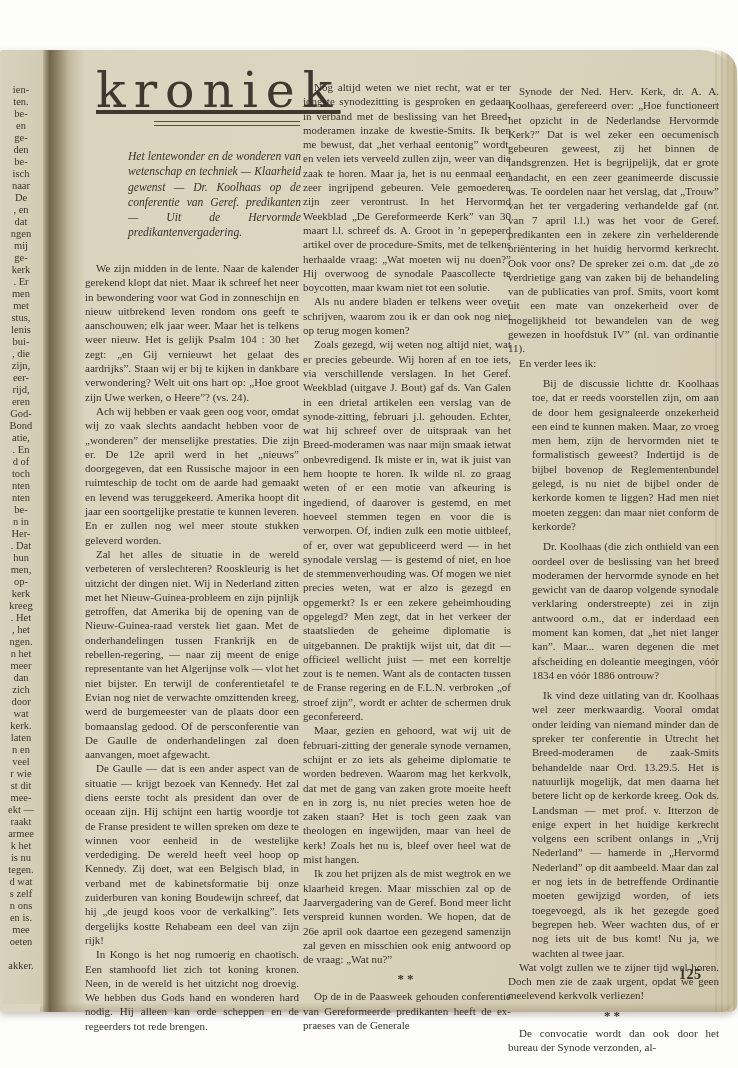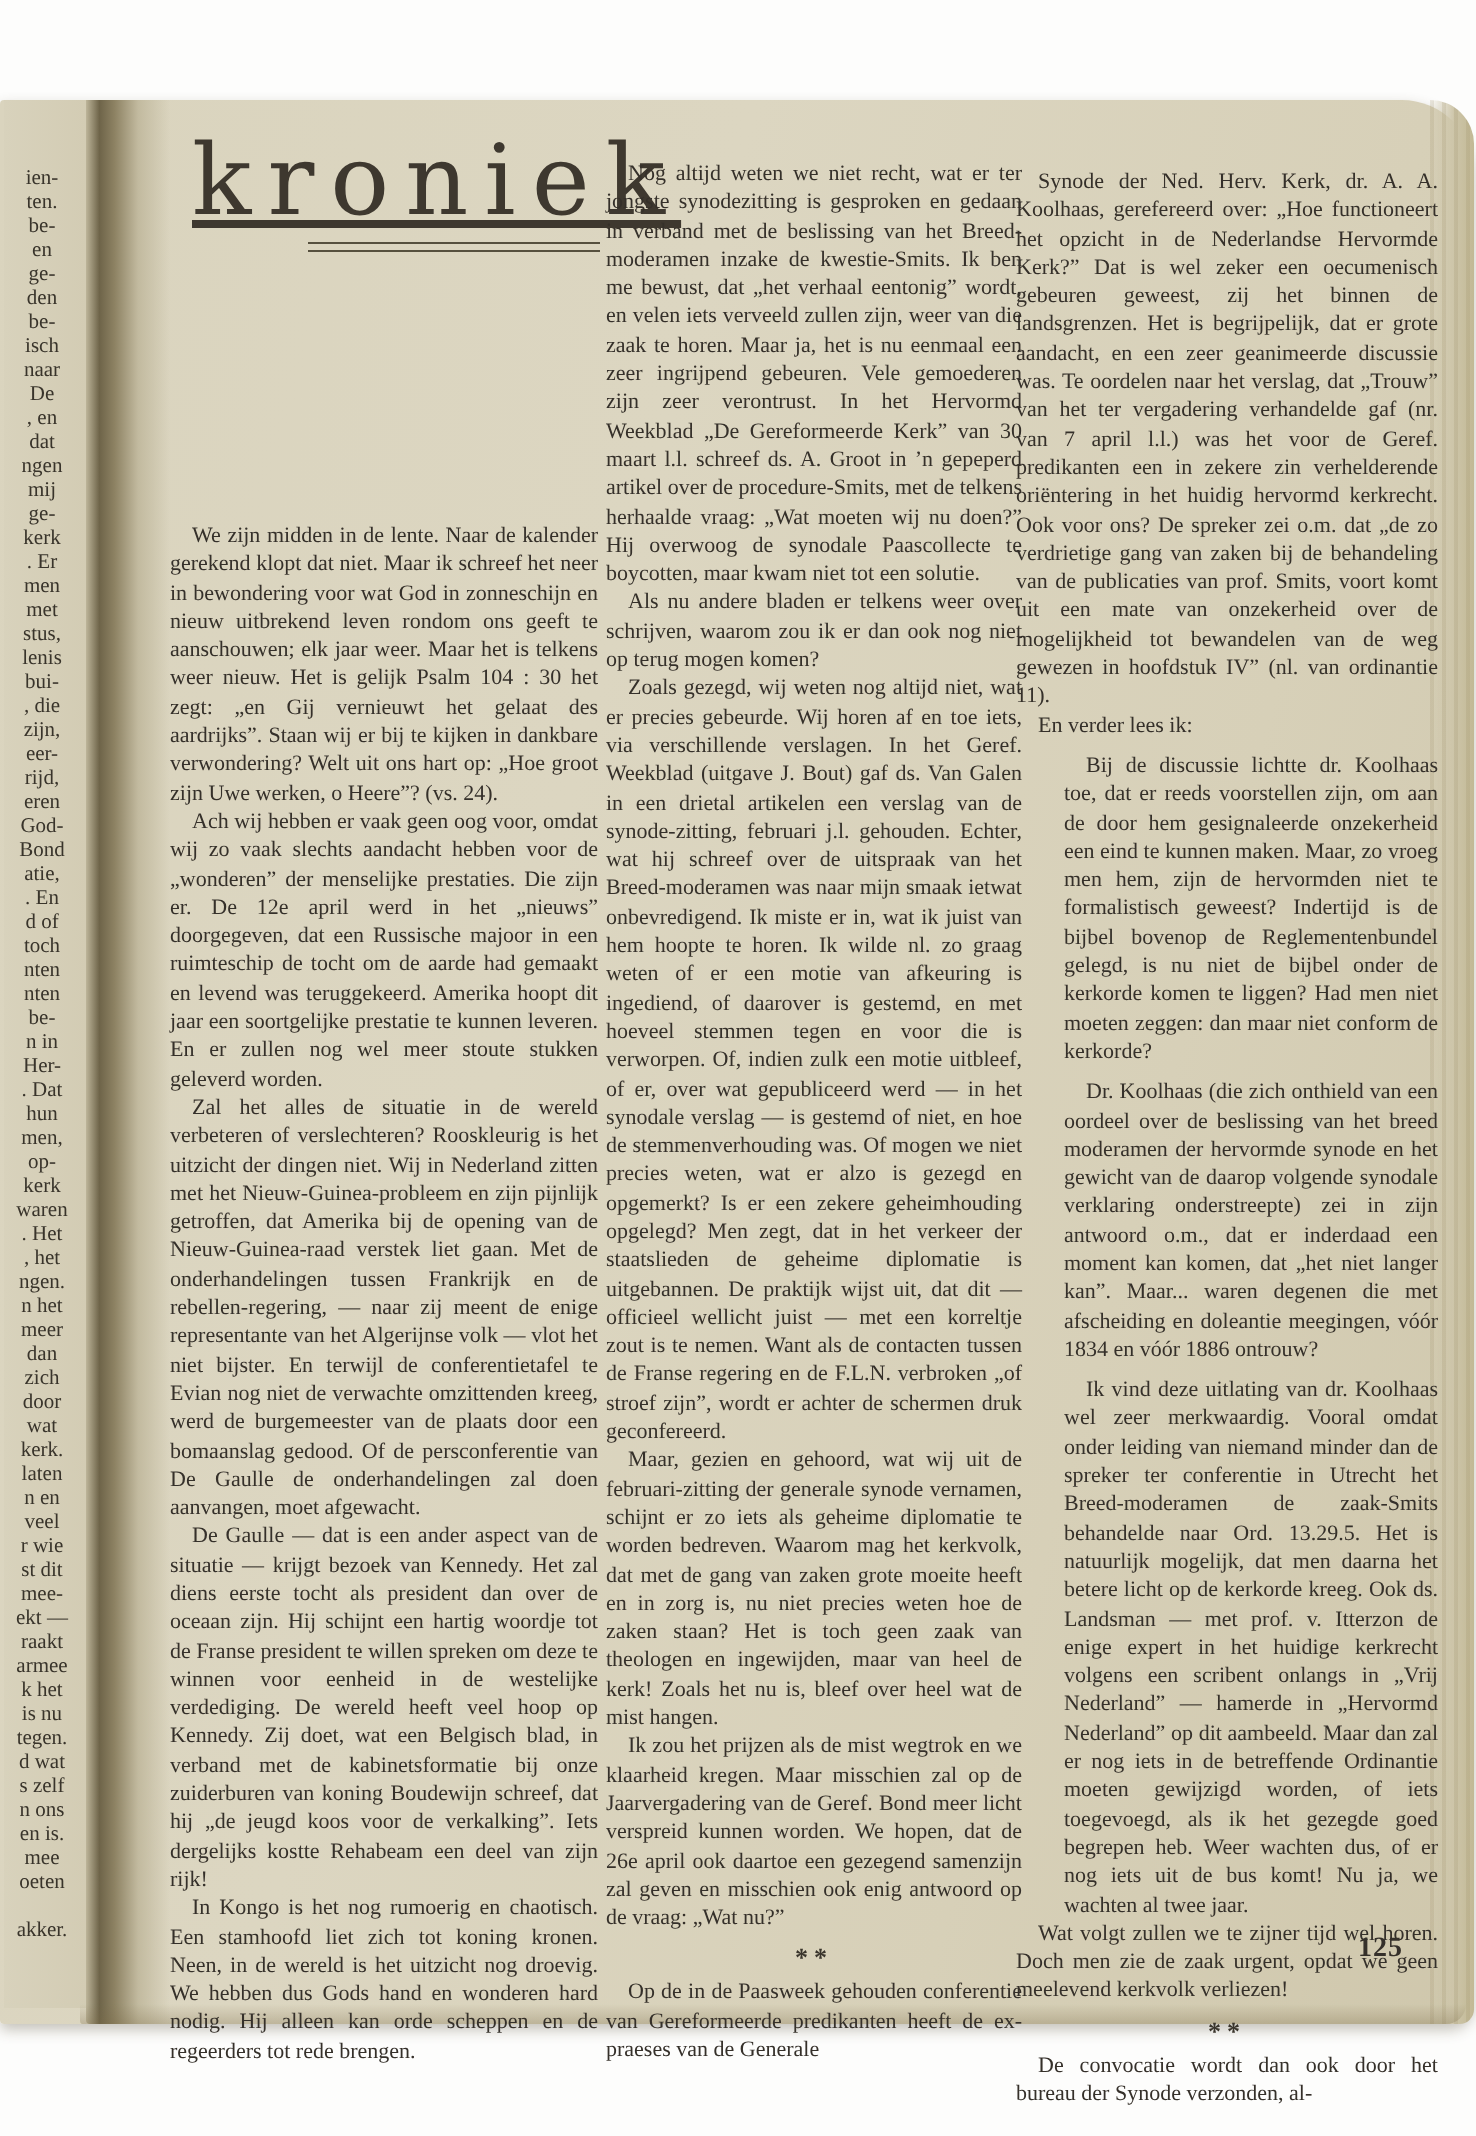--- a/index.html
+++ b/index.html
@@ -113,21 +113,21 @@
       <div class="frag">nten</div>
       <div class="frag">nten</div>
       <div class="frag">be-</div>
       <div class="frag">n in</div>
       <div class="frag">Her-</div>
       <div class="frag">. Dat</div>
       <div class="frag">hun</div>
       <div class="frag">men,</div>
       <div class="frag">op-</div>
       <div class="frag">kerk</div>
-      <div class="frag">waren</div>
+      <div class="frag">kreeg</div>
       <div class="frag">. Het</div>
       <div class="frag">, het</div>
       <div class="frag">ngen.</div>
       <div class="frag">n het</div>
       <div class="frag">meer</div>
       <div class="frag">dan</div>
       <div class="frag">zich</div>
       <div class="frag">door</div>
       <div class="frag">wat</div>
       <div class="frag">kerk.</div>
@@ -156,20 +156,21 @@
   <div class="right-edge"></div>
   <div class="bottom-edge"></div>
 
   <div class="content">
 
     <div class="masthead">
       <div class="title">KRONIEK</div>
       <div class="title-rule"></div>
     </div>
 
+    <div class="intro">Het lentewonder en de wonderen van wetenschap en techniek — Klaarheid gewenst — Dr. Koolhaas op de conferentie van Geref. predikanten — Uit de Hervormde predikantenvergadering.</div>
 
     <div class="col col-1">
         <p class="para">We zijn midden in de lente. Naar de kalender gerekend klopt dat niet. Maar ik schreef het neer in bewondering voor wat God in zonneschijn en nieuw uitbrekend leven rondom ons geeft te aanschouwen; elk jaar weer. Maar het is telkens weer nieuw. Het is gelijk Psalm 104 : 30 het zegt: „en Gij vernieuwt het gelaat des aardrijks”. Staan wij er bij te kijken in dankbare verwondering? Welt uit ons hart op: „Hoe groot zijn Uwe werken, o Heere”? (vs. 24).</p>
         <p class="para">Ach wij hebben er vaak geen oog voor, omdat wij zo vaak slechts aandacht hebben voor de „wonderen” der menselijke prestaties. Die zijn er. De 12e april werd in het „nieuws” doorgegeven, dat een Russische majoor in een ruimteschip de tocht om de aarde had gemaakt en levend was teruggekeerd. Amerika hoopt dit jaar een soortgelijke prestatie te kunnen leveren. En er zullen nog wel meer stoute stukken geleverd worden.</p>
         <p class="para">Zal het alles de situatie in de wereld verbeteren of verslechteren? Rooskleurig is het uitzicht der dingen niet. Wij in Nederland zitten met het Nieuw-Guinea-probleem en zijn pijnlijk getroffen, dat Amerika bij de opening van de Nieuw-Guinea-raad verstek liet gaan. Met de onderhandelingen tussen Frankrijk en de rebellen-regering, — naar zij meent de enige representante van het Algerijnse volk — vlot het niet bijster. En terwijl de conferentietafel te Evian nog niet de verwachte omzittenden kreeg, werd de burgemeester van de plaats door een bomaanslag gedood. Of de persconferentie van De Gaulle de onderhandelingen zal doen aanvangen, moet afgewacht.</p>
         <p class="para">De Gaulle — dat is een ander aspect van de situatie — krijgt bezoek van Kennedy. Het zal diens eerste tocht als president dan over de oceaan zijn. Hij schijnt een hartig woordje tot de Franse president te willen spreken om deze te winnen voor eenheid in de westelijke verdediging. De wereld heeft veel hoop op Kennedy. Zij doet, wat een Belgisch blad, in verband met de kabinetsformatie bij onze zuiderburen van koning Boudewijn schreef, dat hij „de jeugd koos voor de verkalking”. Iets dergelijks kostte Rehabeam een deel van zijn rijk!</p>
         <p class="para">In Kongo is het nog rumoerig en chaotisch. Een stamhoofd liet zich tot koning kronen. Neen, in de wereld is het uitzicht nog droevig. We hebben dus Gods hand en wonderen hard nodig. Hij alleen kan orde scheppen en de regeerders tot rede brengen.</p>
       </div>
 
     <div class="col col-2">

